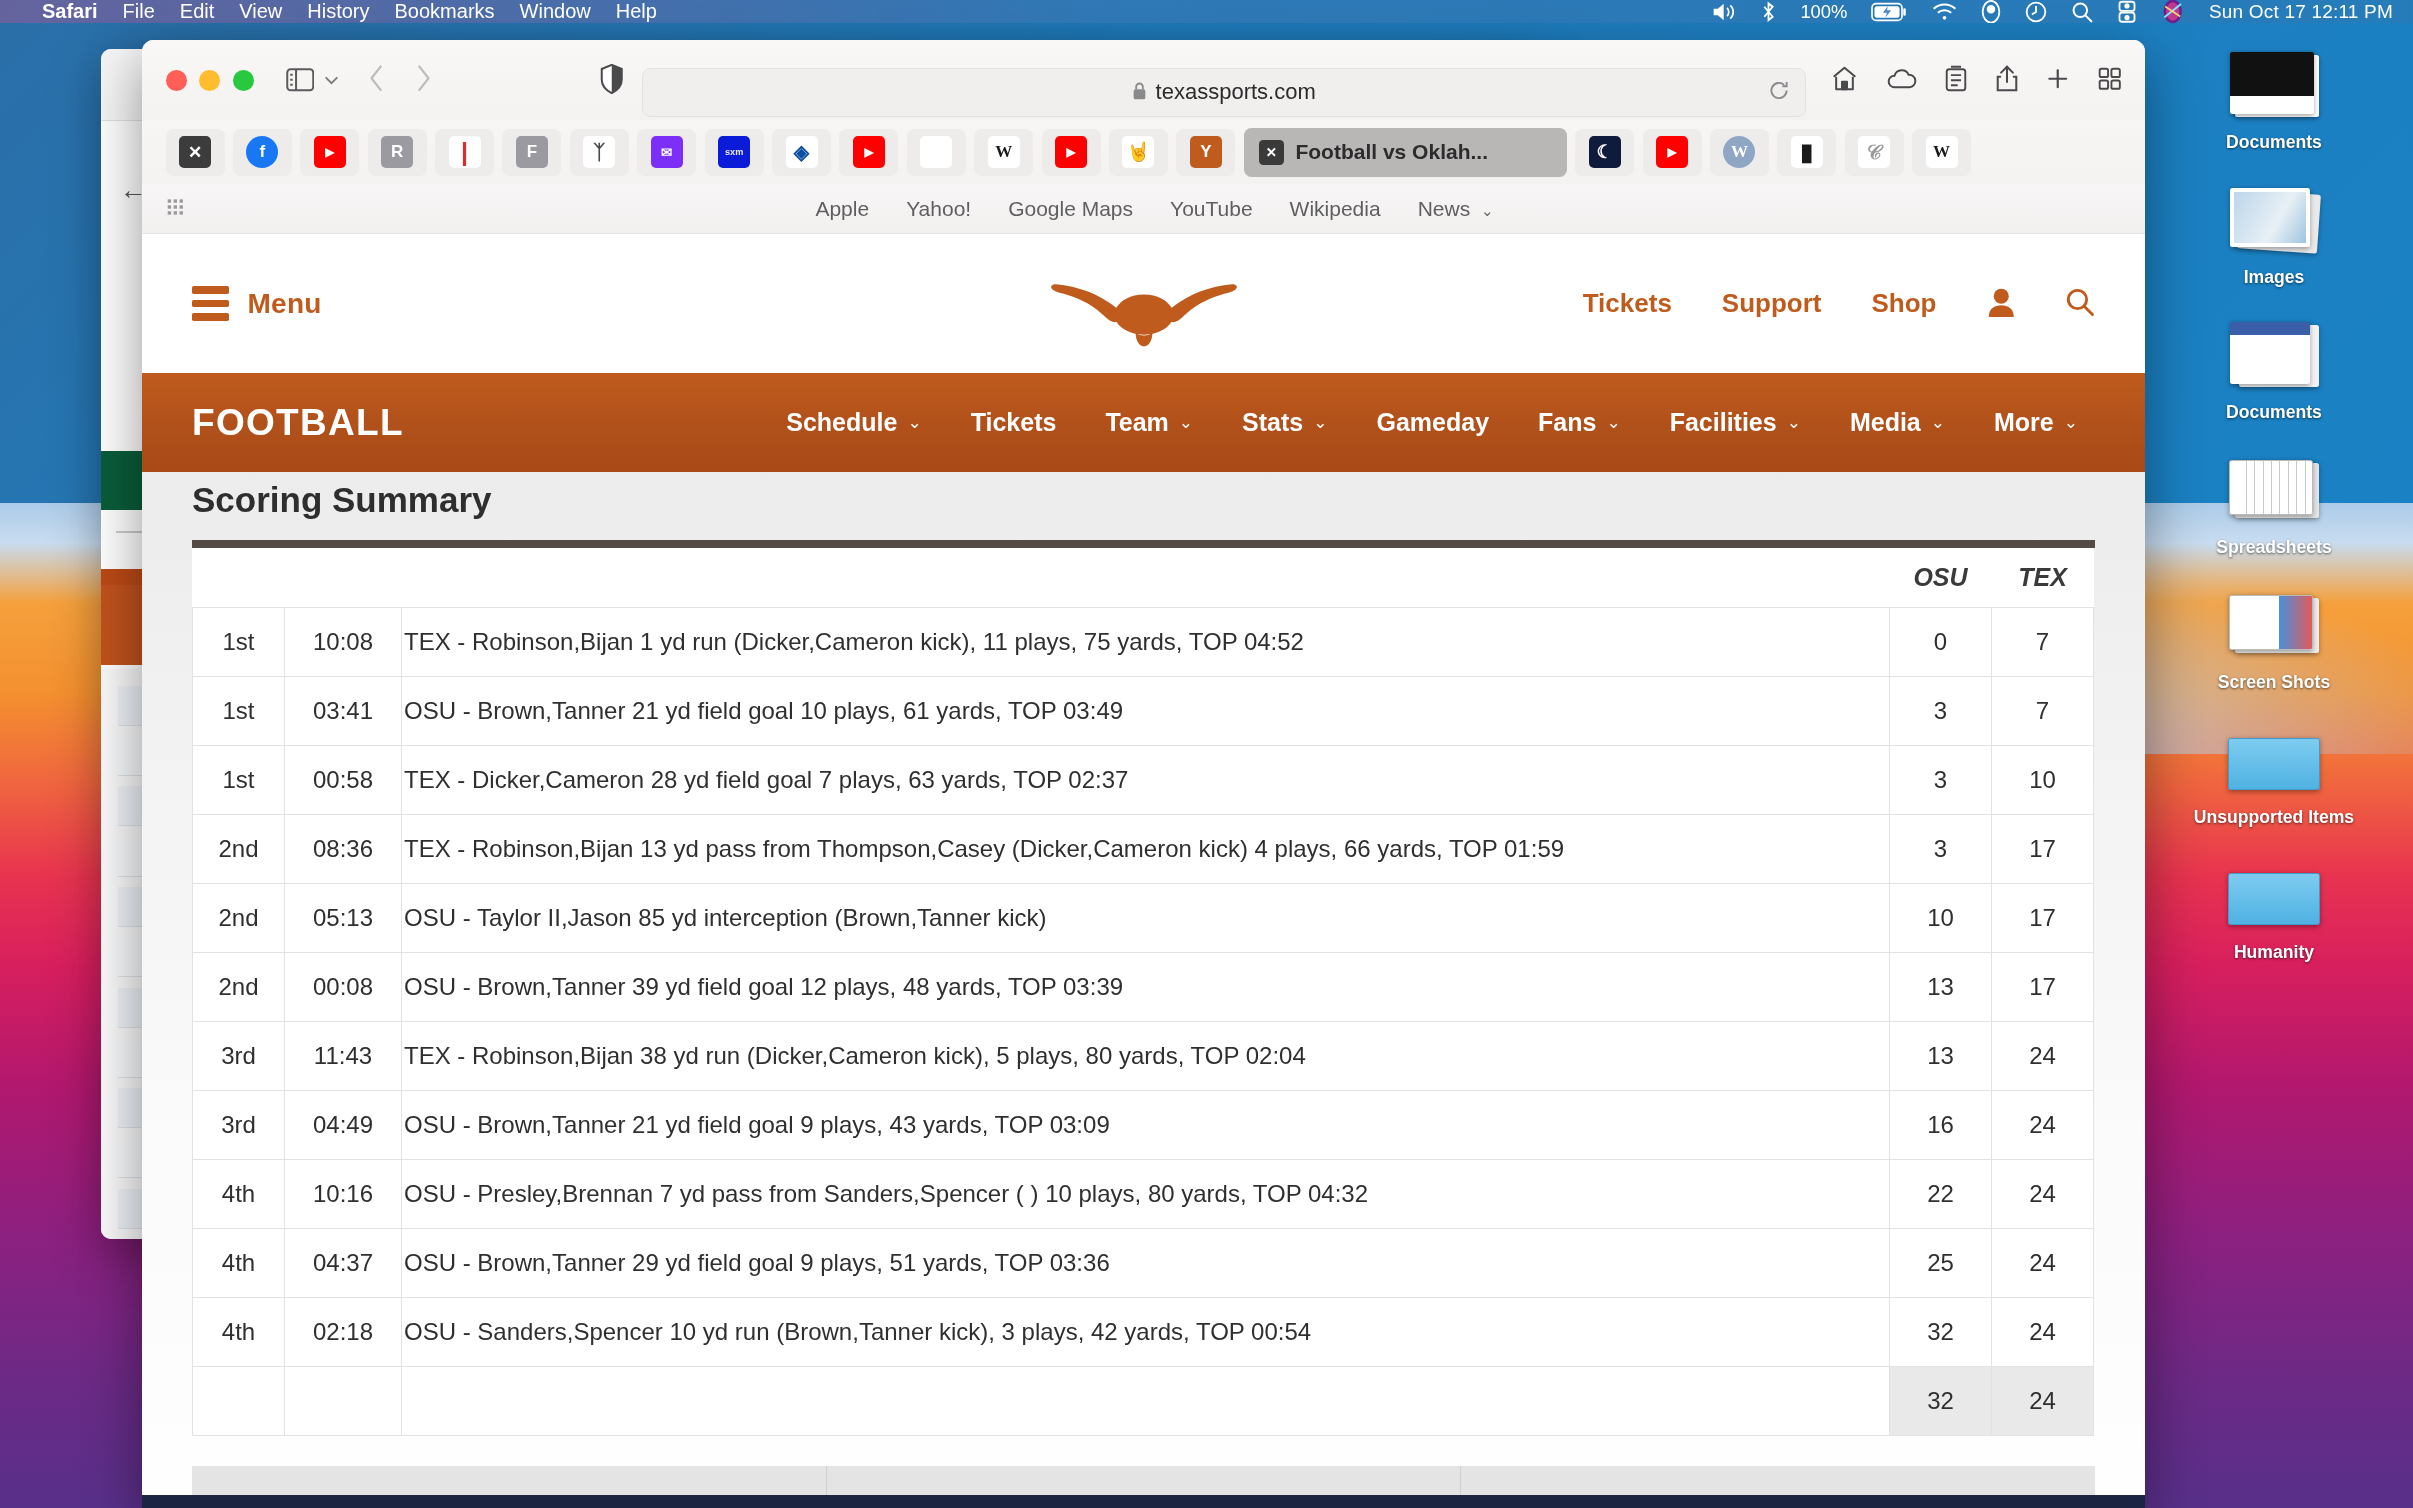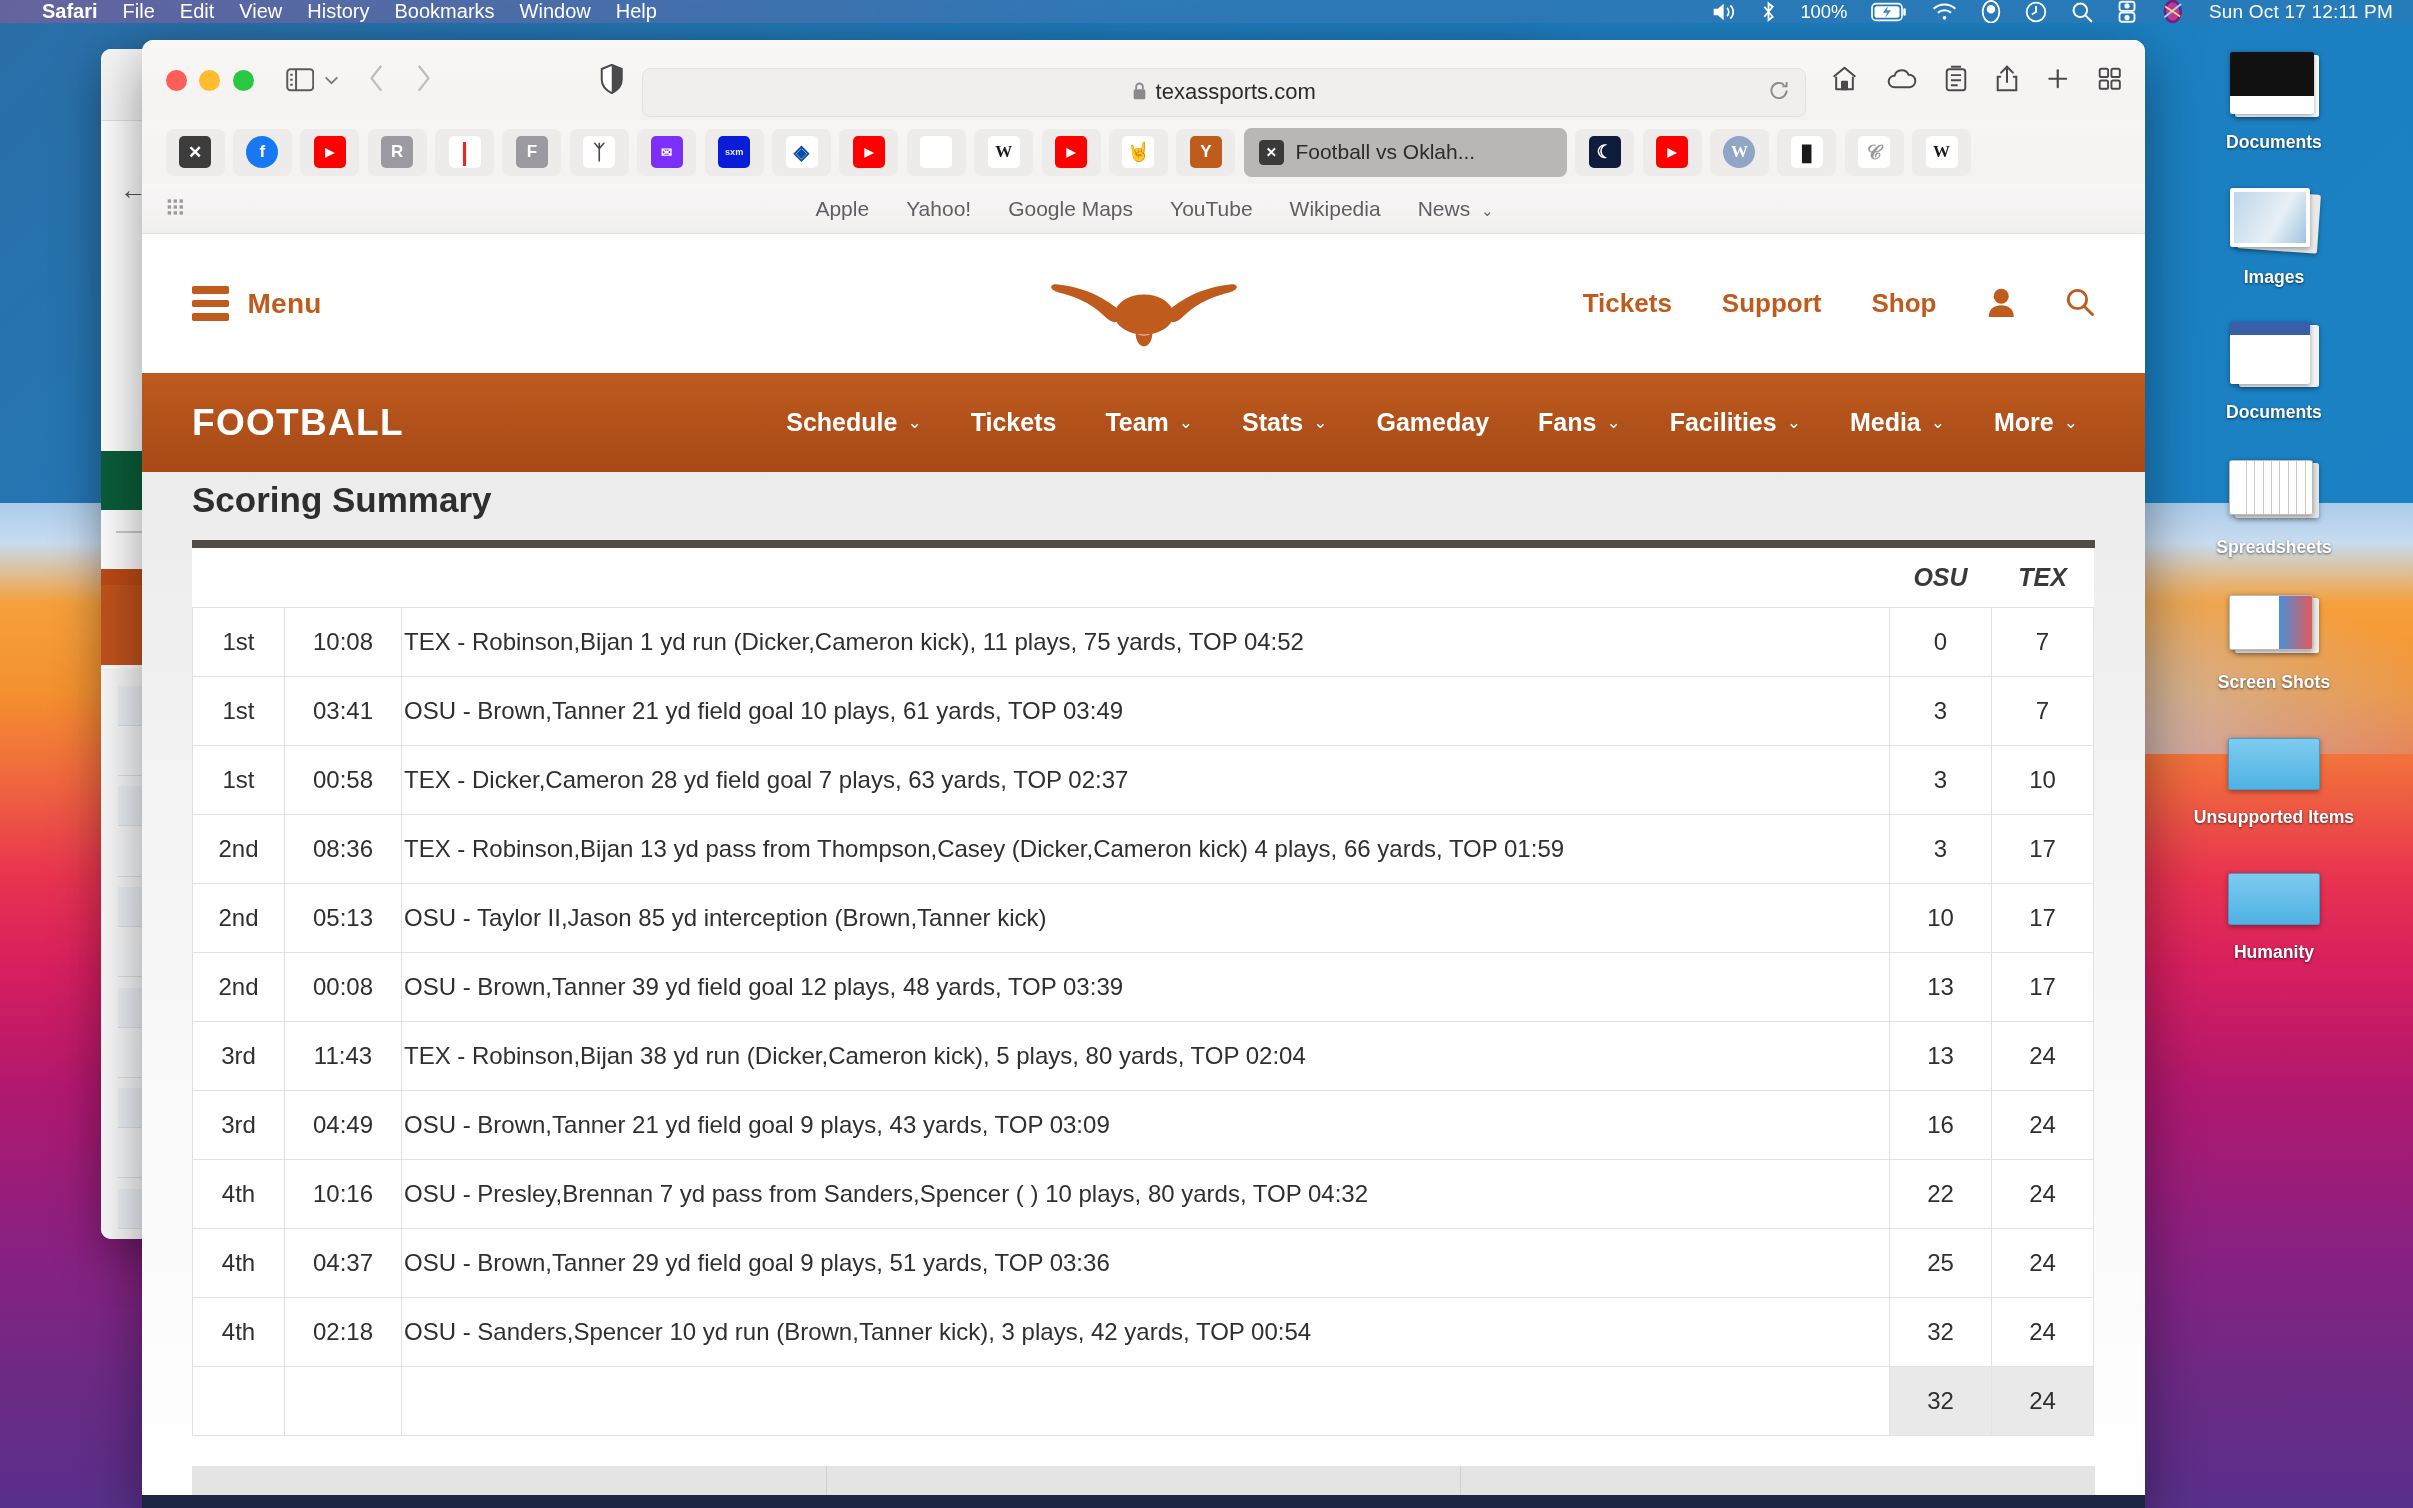--- a/index.html
+++ b/index.html
@@ -142,21 +142,21 @@
     width: 59px; height: 47px; border-radius: 7.5px; background:#eeebeb;
     display:flex;align-items:center;justify-content:center; flex:0 0 auto;
     overflow:hidden;
   }
   .fav .ico { width: 32px; height: 32px; display:flex;align-items:center;justify-content:center;border-radius:5px;font-weight:700;color:#fff;font-size:17px;}
   .tab-active {
     width: 323px; height: 49px; border-radius: 7.5px; background:#b9b6b6;
     display:flex;align-items:center; gap: 11.7px; padding: 0 15px; flex:0 0 auto;
   }
   .tab-active .tico { width:25px;height:25px;border-radius:4.2px;background:#3a3a3a;color:#fff;font-size:13.4px;display:flex;align-items:center;justify-content:center;font-weight:700;}
-  .tab-active .tlabel{font-size:21px;color:#2c2c2c;white-space:nowrap;overflow:hidden;text-overflow:ellipsis;}
+  .tab-active .tlabel{font-size:21px;color:#2c2c2c;white-space:nowrap;overflow:hidden;text-overflow:ellipsis;font-weight:bold;}
 
   
   #sf-favbar {
     height: 50px; background: linear-gradient(#f8f6f6,#f2efef);
     display:flex; align-items:center; padding: 0 23.5px;
     border-bottom: 0.8px solid #e6e2e2;
   }
   #fav-grid { color:#9a9a9c; }
   #fav-links { margin: 8px auto; display:flex; gap: 37px; align-items:center;}
   .fav-link { font-size: 21px; color:#5f5f61; white-space:nowrap; }

